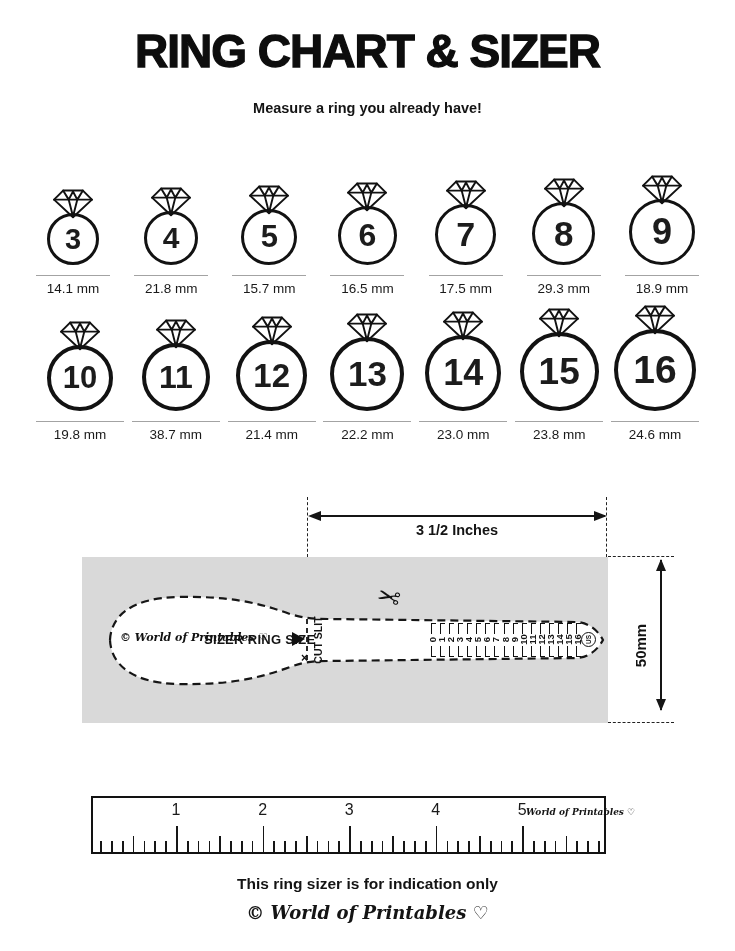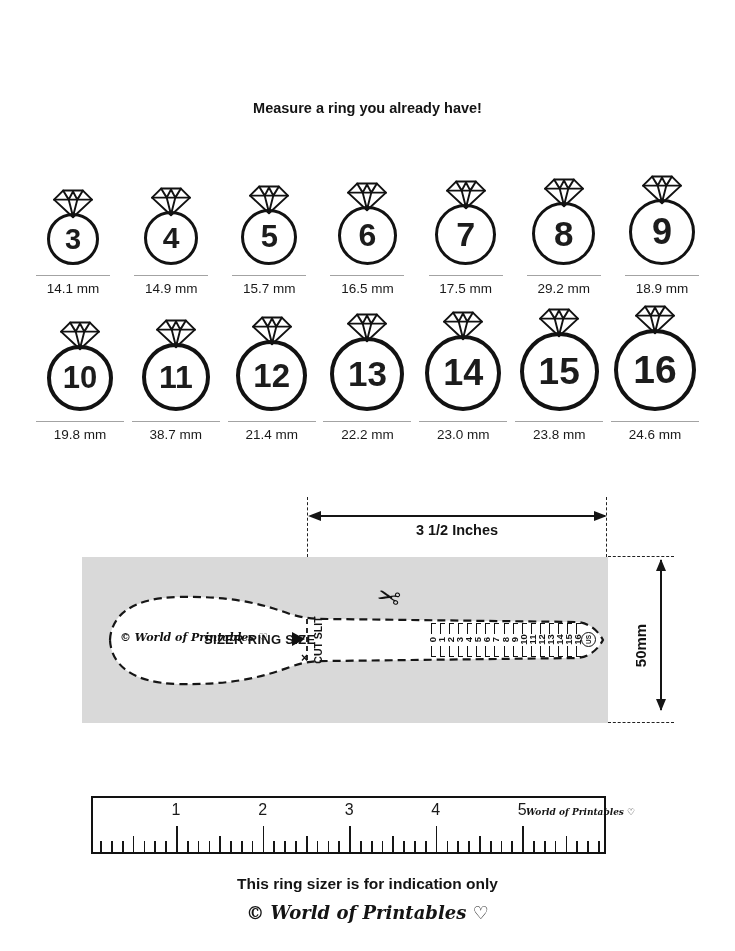--- a/index.html
+++ b/index.html
@@ -85,20 +85,21 @@
   .footer .f-bold { font-size:15.5px; font-weight:bold; margin-bottom:2px; }
   .footer .f-text { font-size:14.5px; }
   .footer .f-brand { margin-top:9px; font-family:"DejaVu Serif", serif; font-style:italic;
                      font-weight:bold; font-size:18px; }
 </style>
 </head>
 <body>
 
 <div id="page">
 
+  <div class="title">RING CHART &amp; SIZER</div>
 
   <div class="intro">
     <div class="lead">Measure a ring you already have!</div>
   </div>
 
   <div class="ring-row row1" id="ring-row-1">
       <div class="ring-cell">
         <svg class="ring-diamond" width="44" height="31" viewBox="0 0 100 72">
           <g fill="none" stroke="#121212" stroke-width="4.5" stroke-linejoin="round" stroke-linecap="round">
             <polygon points="27,6 73,6 94,27 50,68 6,27"></polygon>
@@ -117,21 +118,21 @@
           <g fill="none" stroke="#121212" stroke-width="4.5" stroke-linejoin="round" stroke-linecap="round">
             <polygon points="27,6 73,6 94,27 50,68 6,27"></polygon>
             <line x1="6" y1="27" x2="94" y2="27"></line>
             <polyline points="27,6 40,27 50,8 60,27 73,6"></polyline>
             <line x1="40" y1="27" x2="50" y2="66"></line>
             <line x1="60" y1="27" x2="50" y2="66"></line>
           </g>
         </svg>
         <div class="ring-circle" style="width: 54px; height: 54px; font-size: 30px;">4</div>
         <div class="ring-underline" style="width: 74px;"></div>
-        <div class="ring-mm">14.9 mm</div>
+        <div class="ring-mm">21.8 mm</div>
       </div>
       <div class="ring-cell">
         <svg class="ring-diamond" width="44" height="31" viewBox="0 0 100 72">
           <g fill="none" stroke="#121212" stroke-width="4.5" stroke-linejoin="round" stroke-linecap="round">
             <polygon points="27,6 73,6 94,27 50,68 6,27"></polygon>
             <line x1="6" y1="27" x2="94" y2="27"></line>
             <polyline points="27,6 40,27 50,8 60,27 73,6"></polyline>
             <line x1="40" y1="27" x2="50" y2="66"></line>
             <line x1="60" y1="27" x2="50" y2="66"></line>
           </g>
@@ -173,21 +174,21 @@
           <g fill="none" stroke="#121212" stroke-width="4.5" stroke-linejoin="round" stroke-linecap="round">
             <polygon points="27,6 73,6 94,27 50,68 6,27"></polygon>
             <line x1="6" y1="27" x2="94" y2="27"></line>
             <polyline points="27,6 40,27 50,8 60,27 73,6"></polyline>
             <line x1="40" y1="27" x2="50" y2="66"></line>
             <line x1="60" y1="27" x2="50" y2="66"></line>
           </g>
         </svg>
         <div class="ring-circle" style="width: 63px; height: 63px; font-size: 35px;">8</div>
         <div class="ring-underline" style="width: 74px;"></div>
-        <div class="ring-mm">29.2 mm</div>
+        <div class="ring-mm">29.3 mm</div>
       </div>
       <div class="ring-cell">
         <svg class="ring-diamond" width="44" height="31" viewBox="0 0 100 72">
           <g fill="none" stroke="#121212" stroke-width="4.5" stroke-linejoin="round" stroke-linecap="round">
             <polygon points="27,6 73,6 94,27 50,68 6,27"></polygon>
             <line x1="6" y1="27" x2="94" y2="27"></line>
             <polyline points="27,6 40,27 50,8 60,27 73,6"></polyline>
             <line x1="40" y1="27" x2="50" y2="66"></line>
             <line x1="60" y1="27" x2="50" y2="66"></line>
           </g>

